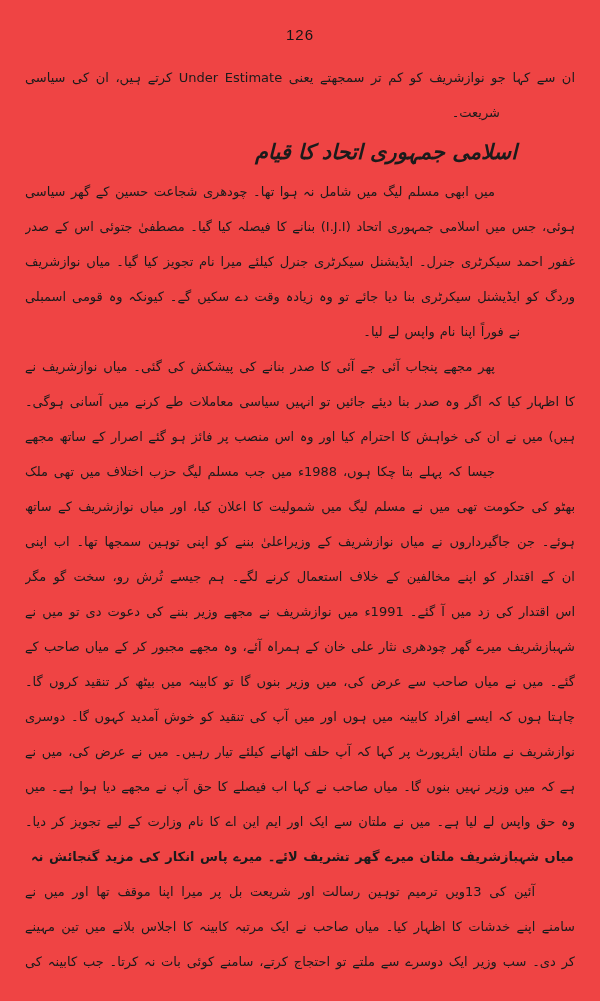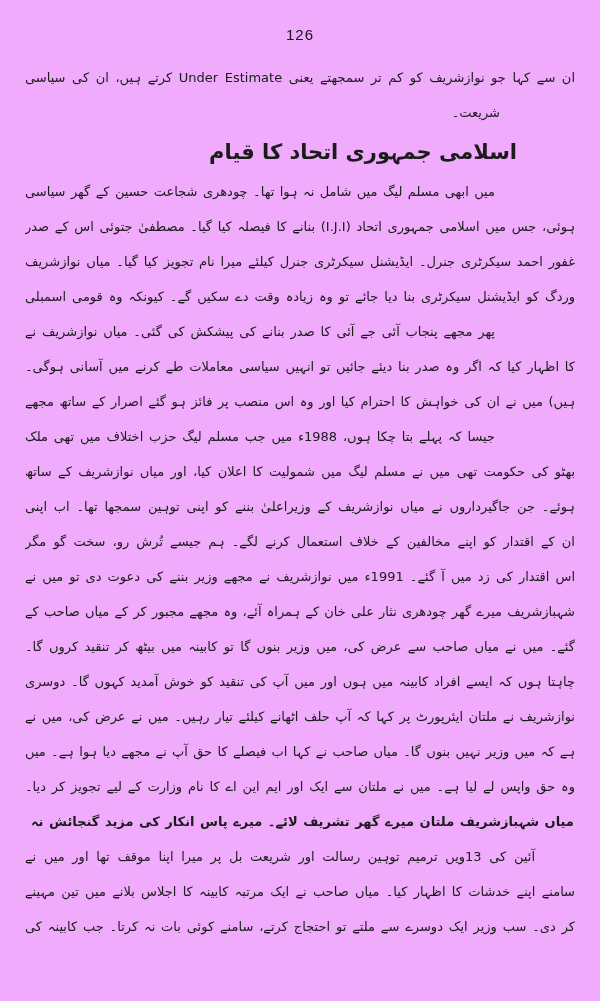--- a/index.html
+++ b/index.html
@@ -1,20 +1,20 @@
 <!DOCTYPE html>
 <html lang="ur" dir="rtl"><head>
 <meta charset="utf-8">
 <style>
   html,body{margin:0;padding:0;background:#e8e8e8;}
   .page{
     position:relative;
     width:600px;height:1001px;
     margin:0 auto;
-    background:#f0abfc;
+    background:#ef4444;
     color:#1b1b1b;
     box-sizing:border-box;
     padding:26px 25px 0 25px;
     direction:rtl;
     font-family:"DejaVu Sans",sans-serif;
     overflow:hidden;
   }
   .pageno{
     direction:ltr;
     text-align:center;
@@ -60,40 +60,42 @@
   .ind{text-indent:80px;}
   .ind2{text-indent:40px;}
   .heading{
     font-size:21px;
     font-weight:bold;
     line-height:44px;
     height:44px;
     text-align:right;
     padding-right:58px;
     overflow:hidden;
+    font-style:italic;
   }
   
   .ln, .heading{ -webkit-font-smoothing:antialiased; }
 </style>
 </head>
 <body>
 
 <div class="page">
 
   <div class="pageno">126</div>
 
   <div class="ln">ان سے کہا جو نوازشریف کو کم تر سمجھتے یعنی Under Estimate کرتے ہیں، ان کی سیاسی بصیرت کا ماتم کرنا</div>
   <div class="ln jr">شریعت۔</div>
 
   <div class="heading">اسلامی جمہوری اتحاد کا قیام</div>
 
   <div class="ln ind">میں ابھی مسلم لیگ میں شامل نہ ہوا تھا۔ چودھری شجاعت حسین کے گھر سیاسی جماعتوں کی میٹنگ</div>
   <div class="ln">ہوئی، جس میں اسلامی جمہوری اتحاد (I.J.I) بنانے کا فیصلہ کیا گیا۔ مصطفیٰ جتوئی اس کے صدر نامزد ہوئے، پروفیسر</div>
   <div class="ln">غفور احمد سیکرٹری جنرل۔ ایڈیشنل سیکرٹری جنرل کیلئے میرا نام تجویز کیا گیا۔ میاں نوازشریف نے کہا اگر آصف</div>
   <div class="ln">وردگ کو ایڈیشنل سیکرٹری بنا دیا جائے تو وہ زیادہ وقت دے سکیں گے۔ کیونکہ وہ قومی اسمبلی کا الیکشن نہیں لڑ رہے، میں</div>
+  <div class="ln jr2">نے فوراً اپنا نام واپس لے لیا۔</div>
 
   <div class="ln ind">پھر مجھے پنجاب آئی جے آئی کا صدر بنانے کی پیشکش کی گئی۔ میاں نوازشریف نے مجھ سے اس خواہش</div>
   <div class="ln">کا اظہار کیا کہ اگر وہ صدر بنا دیئے جائیں تو انہیں سیاسی معاملات طے کرنے میں آسانی ہوگی۔ (چونکہ وہ وزیراعلیٰ بھی</div>
   <div class="ln">ہیں) میں نے ان کی خواہش کا احترام کیا اور وہ اس منصب پر فائز ہو گئے اصرار کے ساتھ مجھے سیکرٹری جنرل بنا دیا گیا۔</div>
 
   <div class="ln ind">جیسا کہ پہلے بتا چکا ہوں، 1988ء میں جب مسلم لیگ حزب اختلاف میں تھی ملک پر محترمہ بے نظیر</div>
   <div class="ln">بھٹو کی حکومت تھی میں نے مسلم لیگ میں شمولیت کا اعلان کیا، اور میاں نوازشریف کے ساتھ پھر سے رابطے بحال</div>
   <div class="ln">ہوئے۔ جن جاگیرداروں نے میاں نوازشریف کے وزیراعلیٰ بننے کو اپنی توہین سمجھا تھا۔ اب اپنی چرب زبانی سے</div>
   <div class="ln">ان کے اقتدار کو اپنے مخالفین کے خلاف استعمال کرنے لگے۔ ہم جیسے تُرش رو، سخت گو مگر صاف دل رکھنے والے</div>
   <div class="ln">اس اقتدار کی زد میں آ گئے۔ 1991ء میں نوازشریف نے مجھے وزیر بننے کی دعوت دی تو میں نے انکار کر دیا۔</div>

